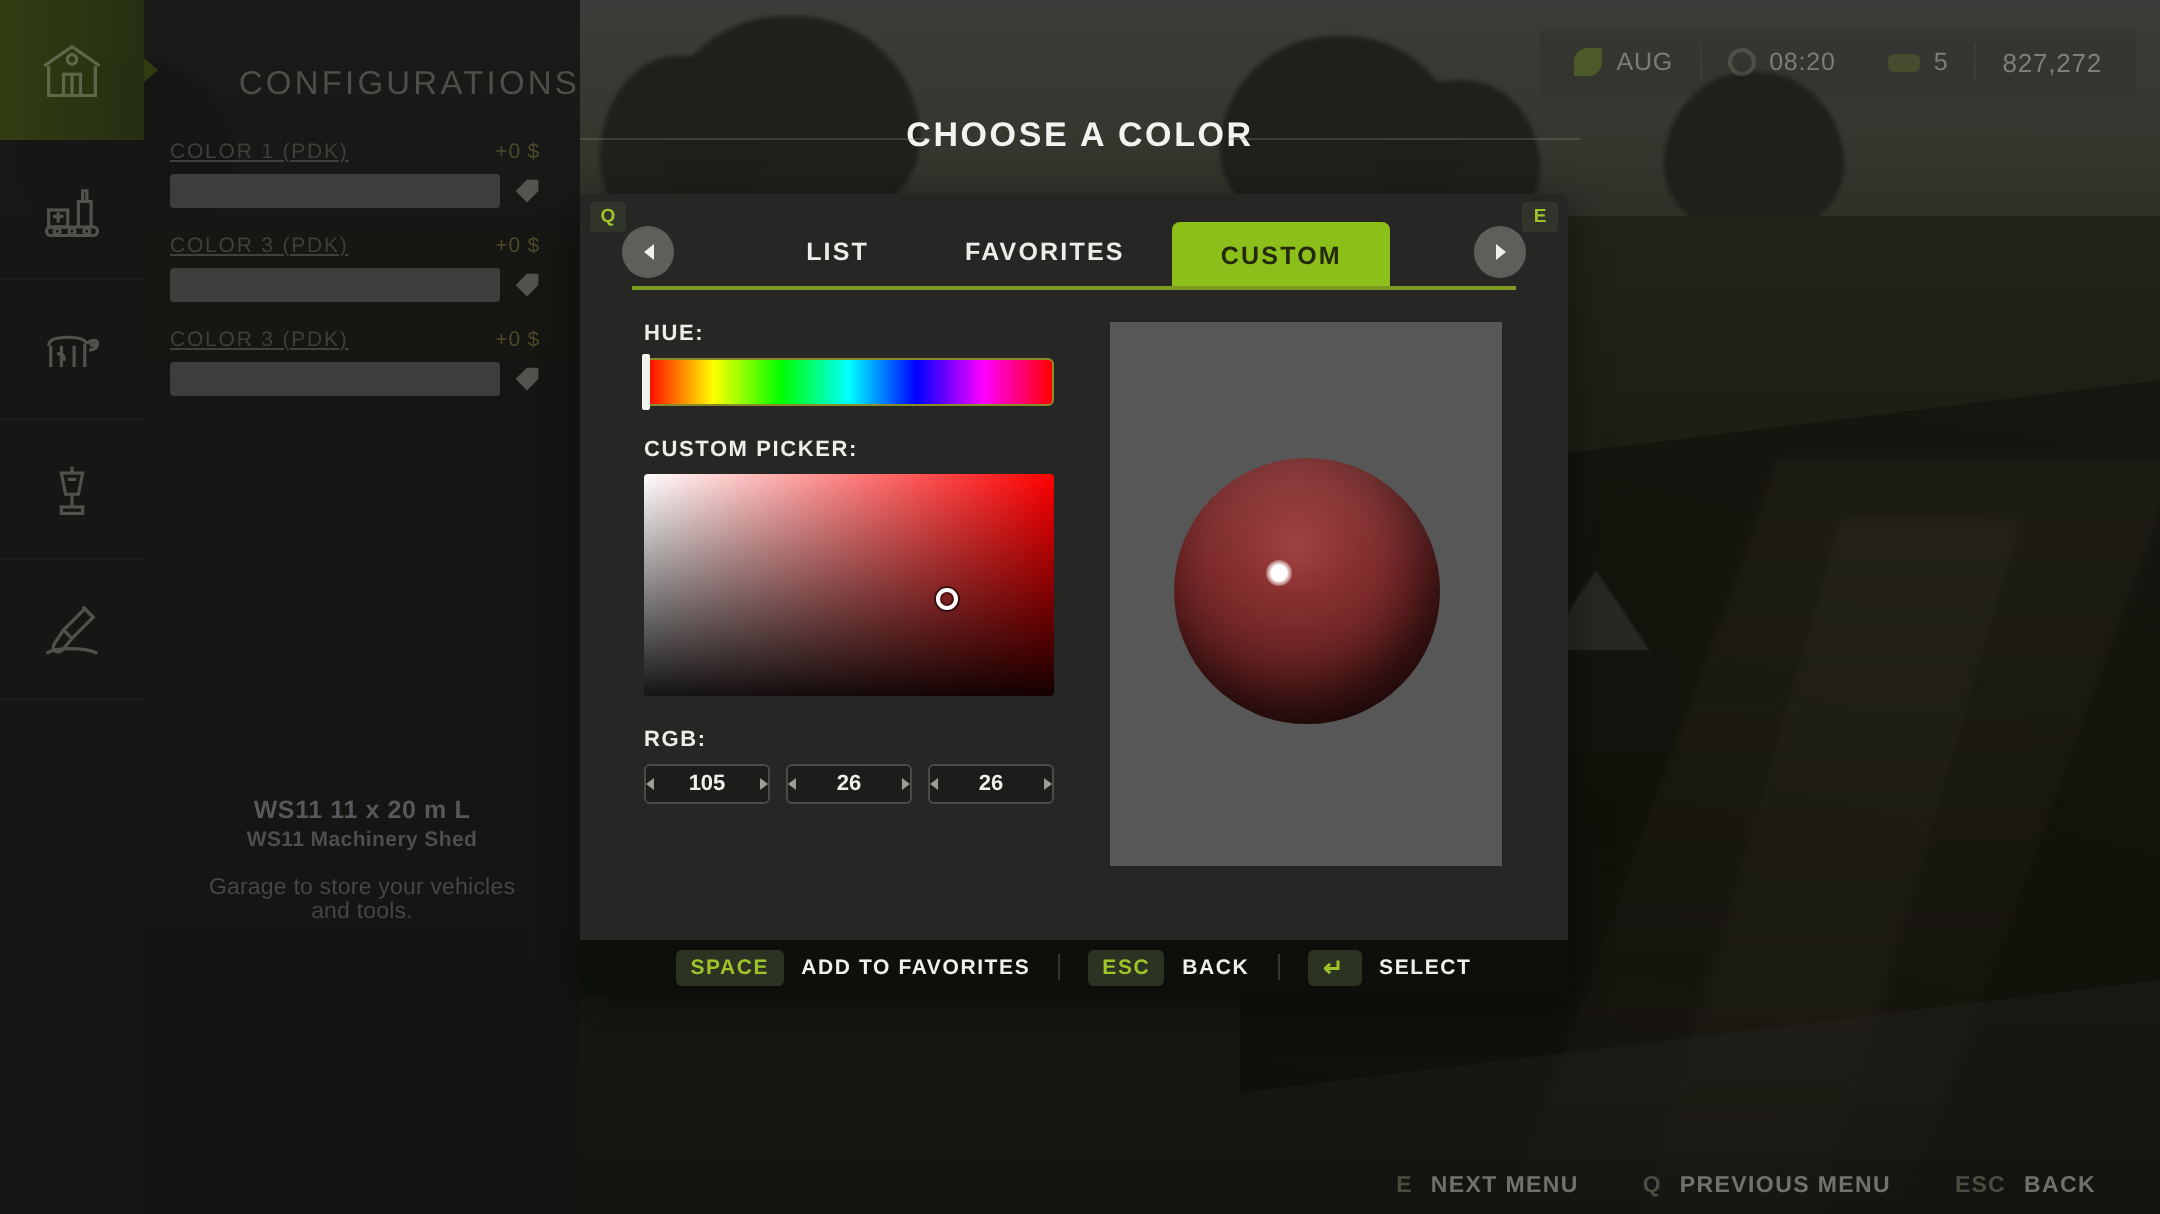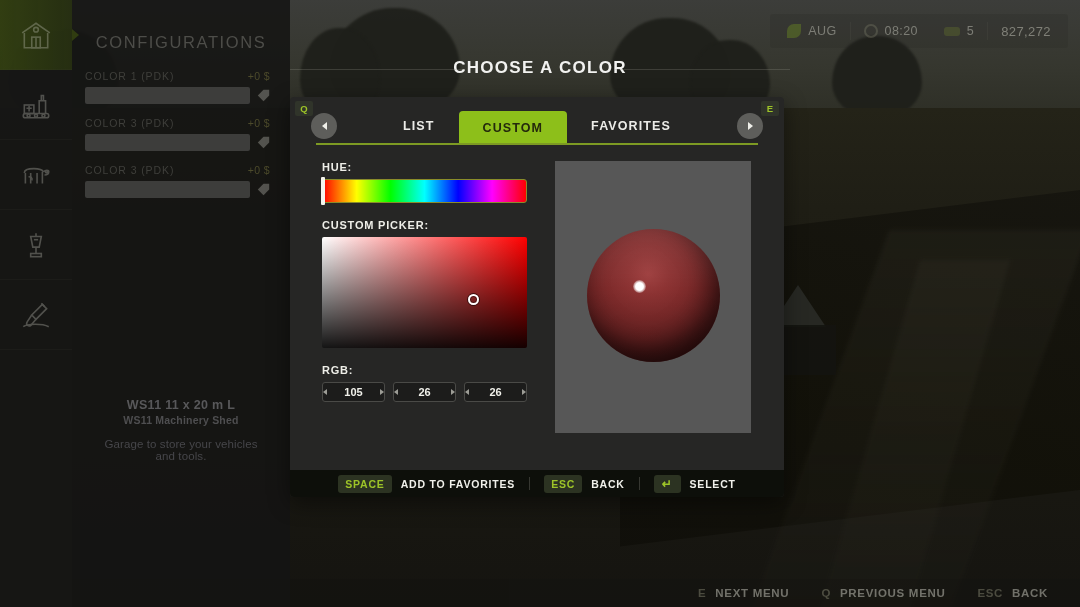--- a/index.html
+++ b/index.html
@@ -131,28 +131,28 @@
     border-top: 6px solid transparent; border-bottom: 6px solid transparent;
     border-left: 7px solid rgba(66,86,14,.6);
   }
   .rail-svg { width: 34px; height: 34px; opacity: .30; }
   .rail-svg path, .rail-svg circle, .rail-svg rect, .rail-svg line, .rail-svg polyline, .rail-svg polygon {
     stroke: #d8d8cf; fill: none; stroke-width: 1.5;
   }
 
   .panel-body { position: absolute; left: 72px; top: 0; right: 0; height: 100%; }
   .panel-title {
-    text-align: center; color: #4d4d49; font-size: 16.5px;
+    text-align: right; color: #4d4d49; font-size: 16.5px;
     letter-spacing: 1.6px; font-weight: normal;
     padding-top: 33px;
   }
   .color-rows { padding: 18px 20px 0 13px; }
   .color-row { margin-bottom: 13px; }
   .color-row-head { display: flex; justify-content: space-between; align-items: baseline; }
-  .color-label { color: #3f3f3b; font-size: 10.5px; letter-spacing: .9px; }
+  .color-label { color: #3f3f3b; font-size: 10.5px; letter-spacing: .9px; text-decoration: underline; }
   .color-price { color: #4c4a2b; font-size: 10.5px; letter-spacing: .4px; }
   .color-swatch-line { display: flex; align-items: center; gap: 7px; margin-top: 5px; }
   .color-swatch {
     flex: 1; height: 17px; background: #3d3d3b;
     border-radius: 2px;
   }
   .tag-icon { width: 13px; height: 13px; opacity: .34; }
   .tag-icon path { fill: #c9c9c0; }
 
   .shed-info {
@@ -488,22 +488,22 @@
     <div class="tabs-bar">
       <div class="key-badge kq">Q</div>
       <div class="key-badge ke">E</div>
 
       <div class="nav-circle left">
         <span class="nav-arrow"></span>
       </div>
 
       <div class="tabs">
         <div class="tab">LIST</div>
+        <div class="tab">FAVORITES</div>
         <div class="tab active" style="background: rgb(141, 191, 26);">CUSTOM</div>
-        <div class="tab">FAVORITES</div>
       </div>
 
       <div class="nav-circle right">
         <span class="nav-arrow"></span>
       </div>
 
       <div class="tabs-underline"></div>
     </div>
 
     <div class="dialog-content">

